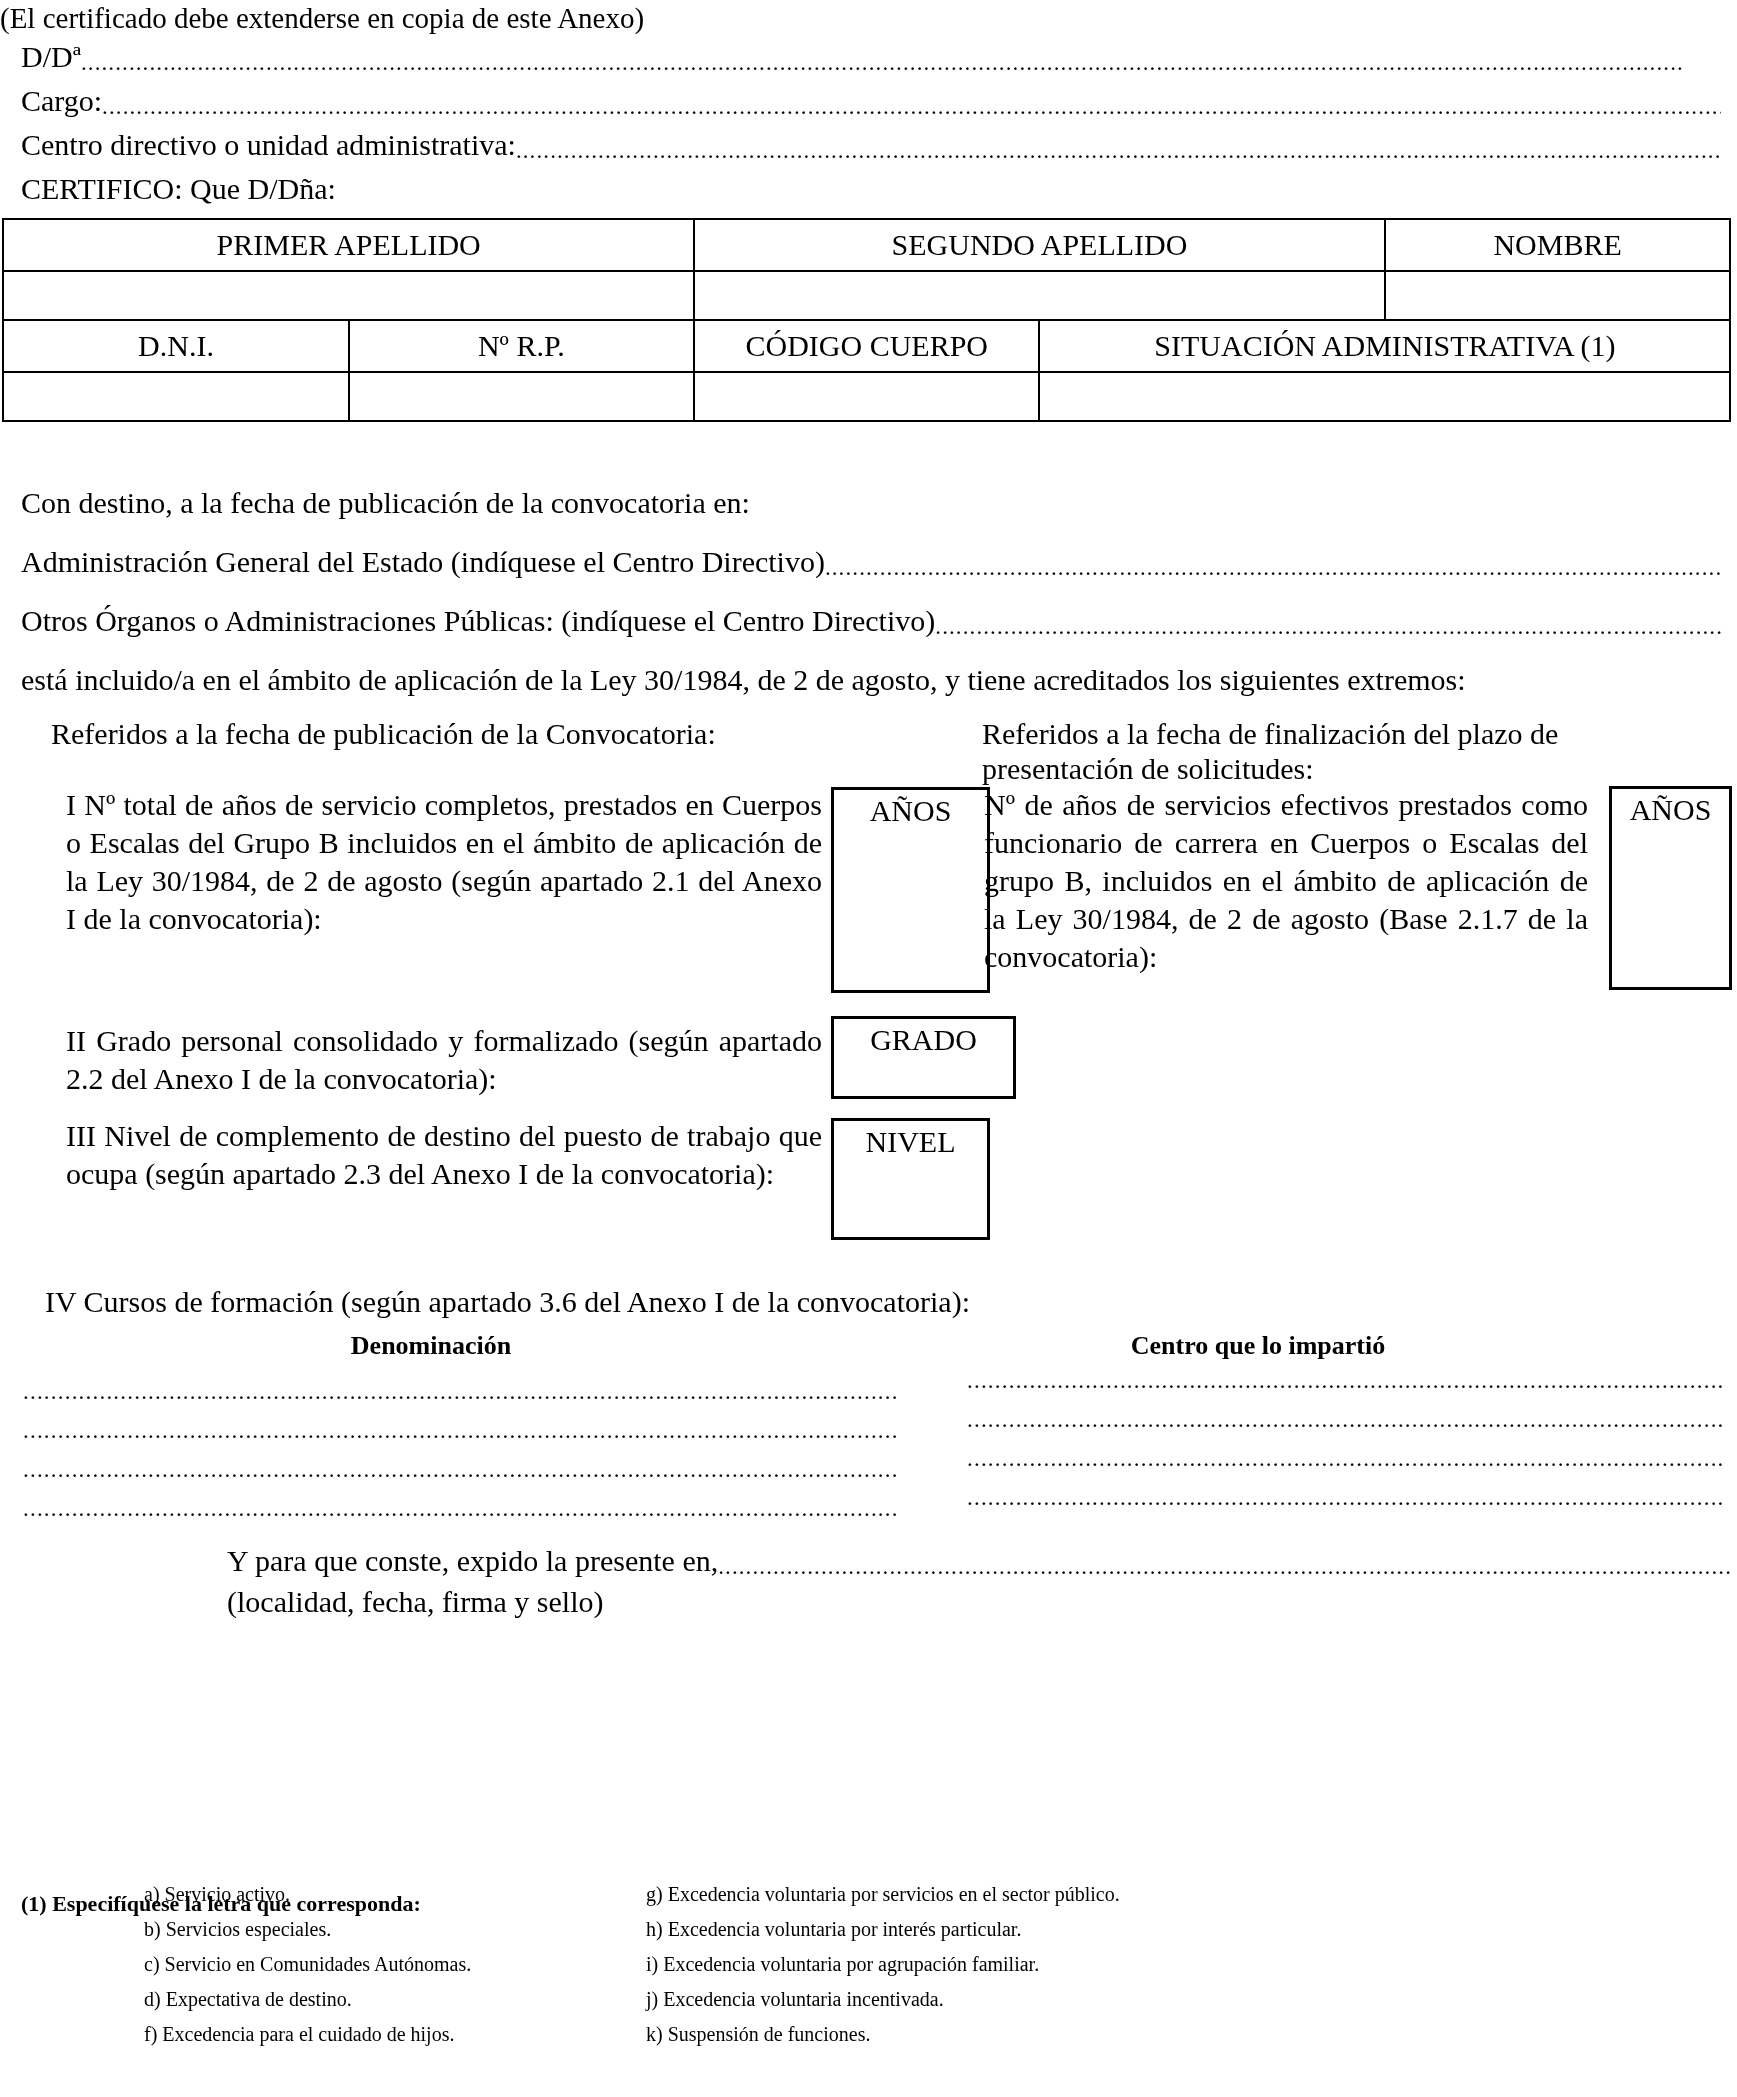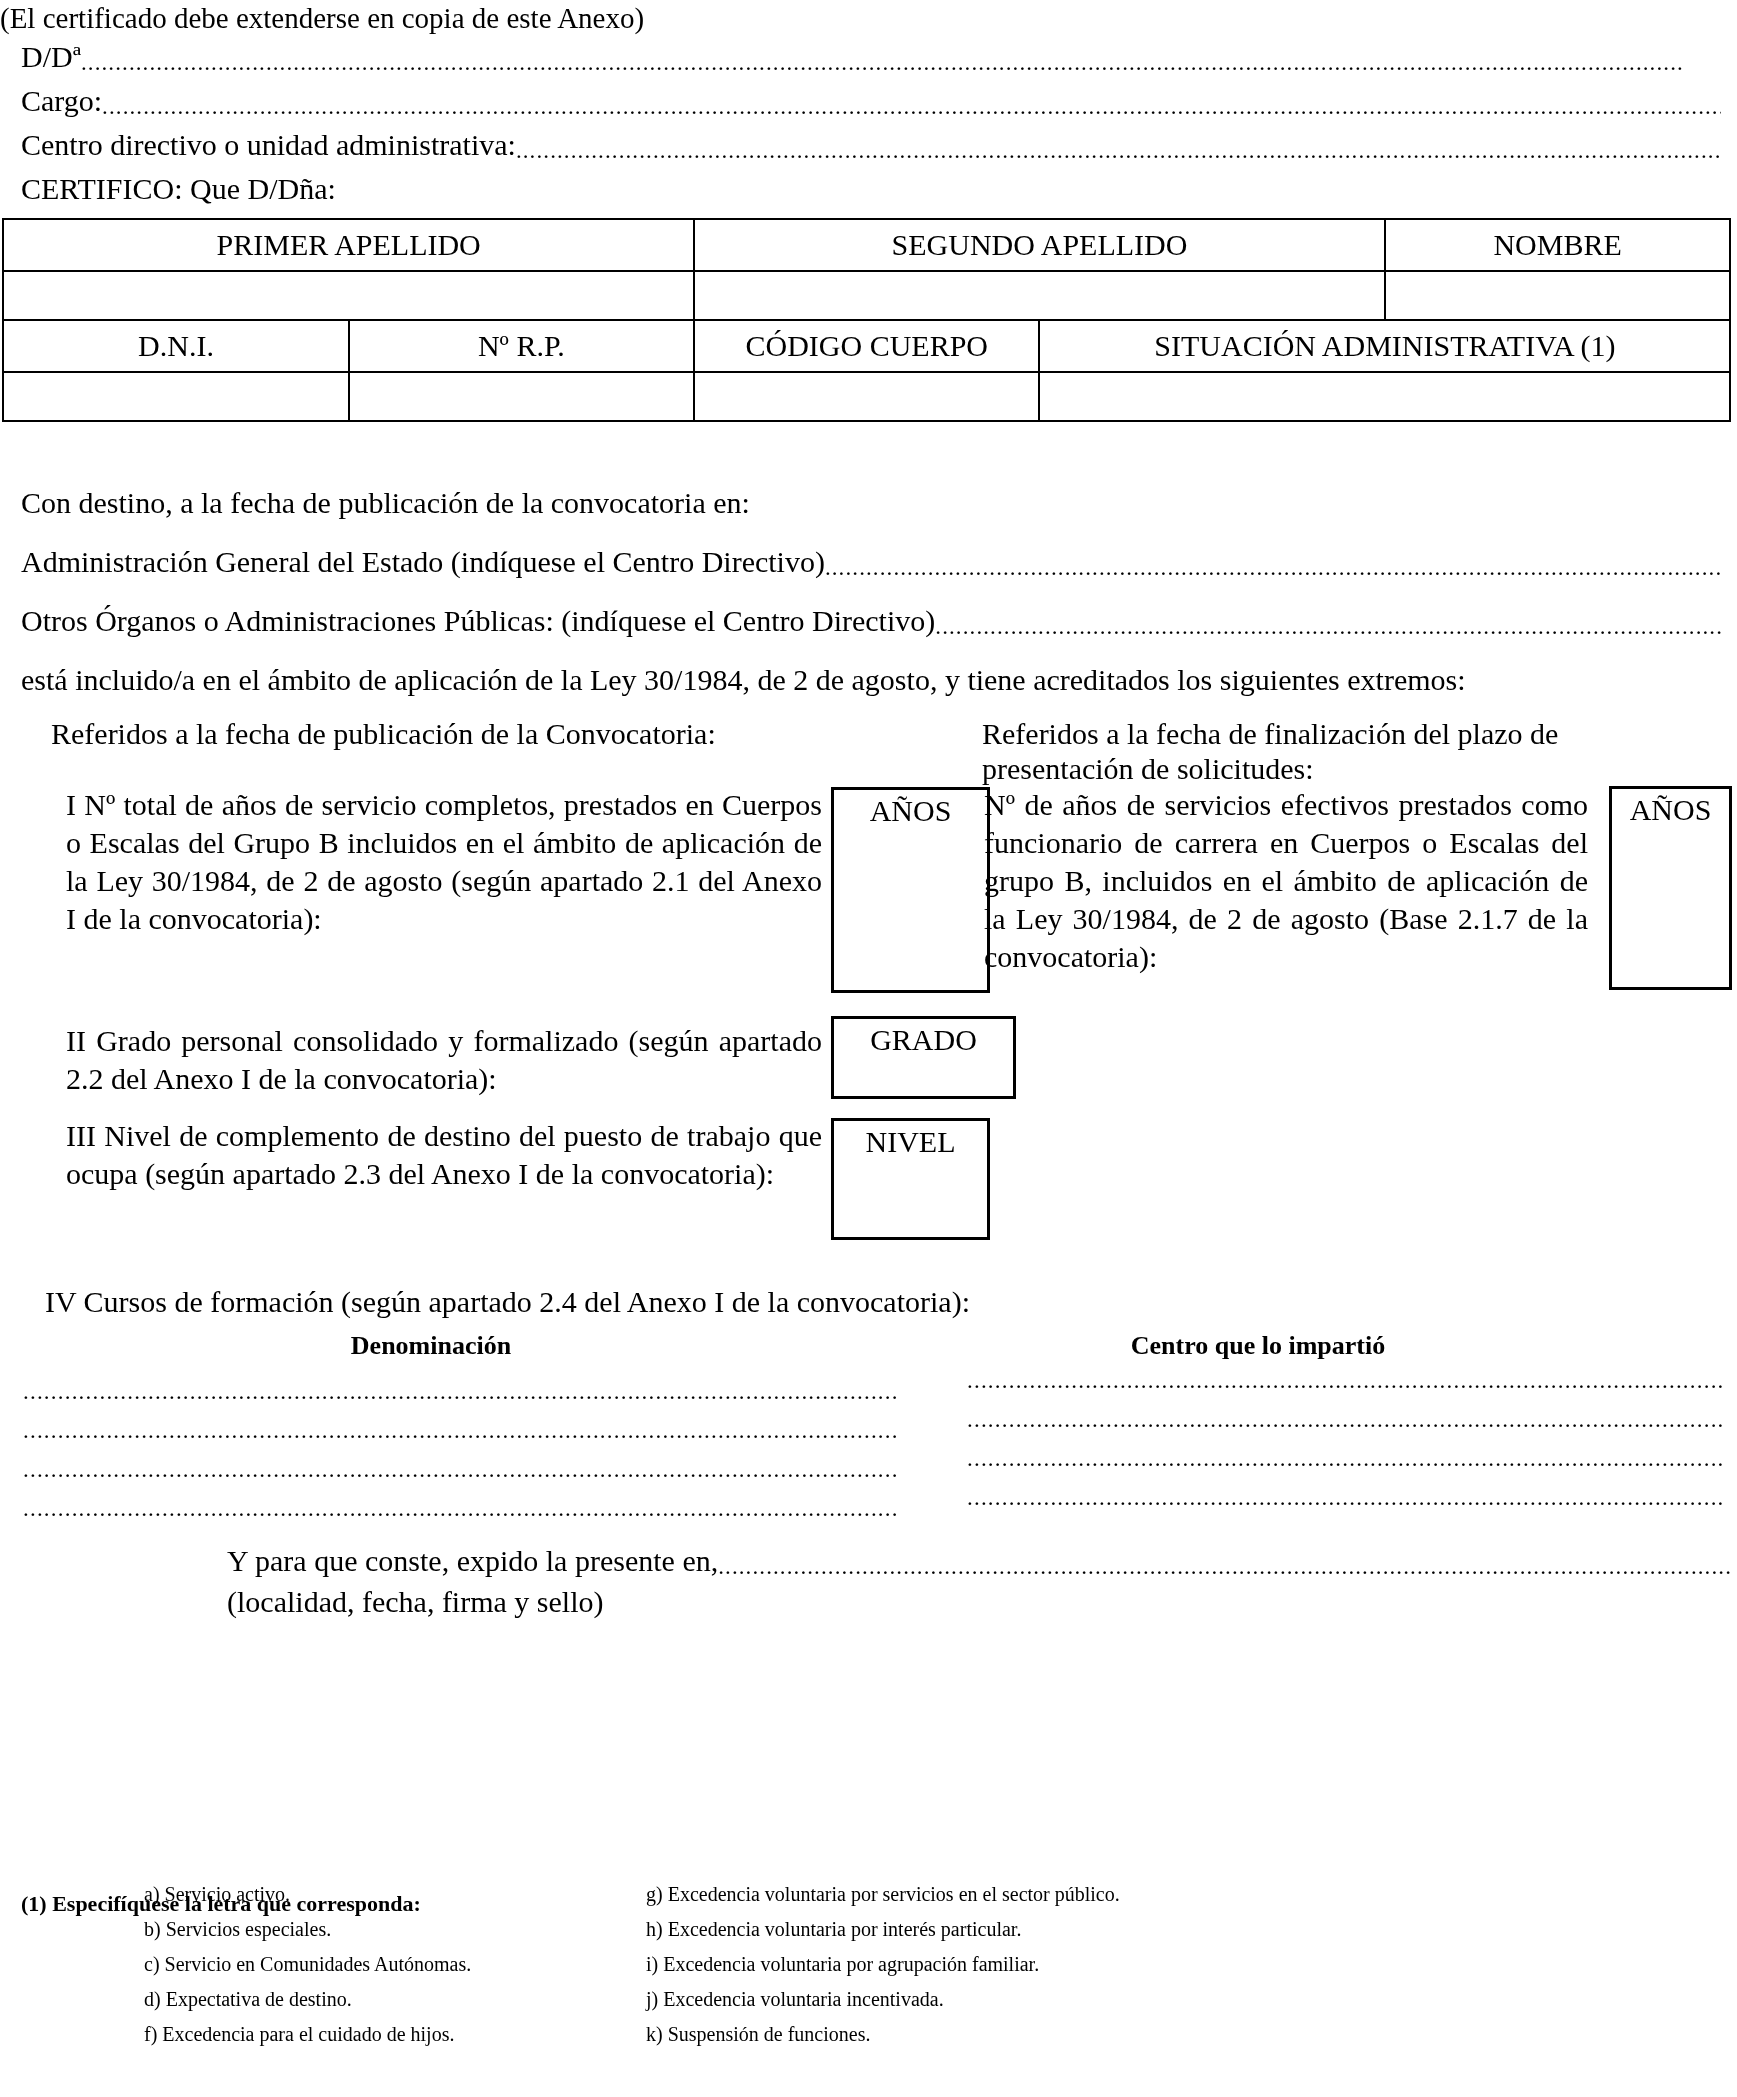--- a/index.html
+++ b/index.html
@@ -213,21 +213,21 @@
   <div class="abs valbox" style="left:831px; top:1016px; width:185px; height:83px;">
     <span>GRADO</span>
   </div>
 
   <div class="abs just-block" style="left:66px; top:1117px; width:756px;">III Nivel de complemento de destino del puesto de trabajo que ocupa (según apartado 2.3 del Anexo I de la convocatoria):</div>
 
   <div class="abs valbox" style="left:831px; top:1118px; width:159px; height:122px;">
     <span>NIVEL</span>
   </div>
 
-  <div class="abs para txt" style="left:45px; top:1284px;">IV Cursos de formación (según apartado 2.4 del Anexo I de la convocatoria):</div>
+  <div class="abs para txt" style="left:45px; top:1284px;">IV Cursos de formación (según apartado 3.6 del Anexo I de la convocatoria):</div>
 
   <div class="abs bold-head" style="left:91px; top:1331px; width:680px;">Denominación</div>
 
   <div class="abs bold-head" style="left:899px; top:1331px; width:718px;">Centro que lo impartió</div>
 
   <div class="abs" id="cursos-lines-left" style="left:23px; top:1380px; width:876px;">
       <div class="dotline" style="height: 39px;">................................................................................................................................................................................</div>
       <div class="dotline" style="height: 39px;">................................................................................................................................................................................</div>
       <div class="dotline" style="height: 39px;">................................................................................................................................................................................</div>
       <div class="dotline" style="height: 39px;">................................................................................................................................................................................</div>

